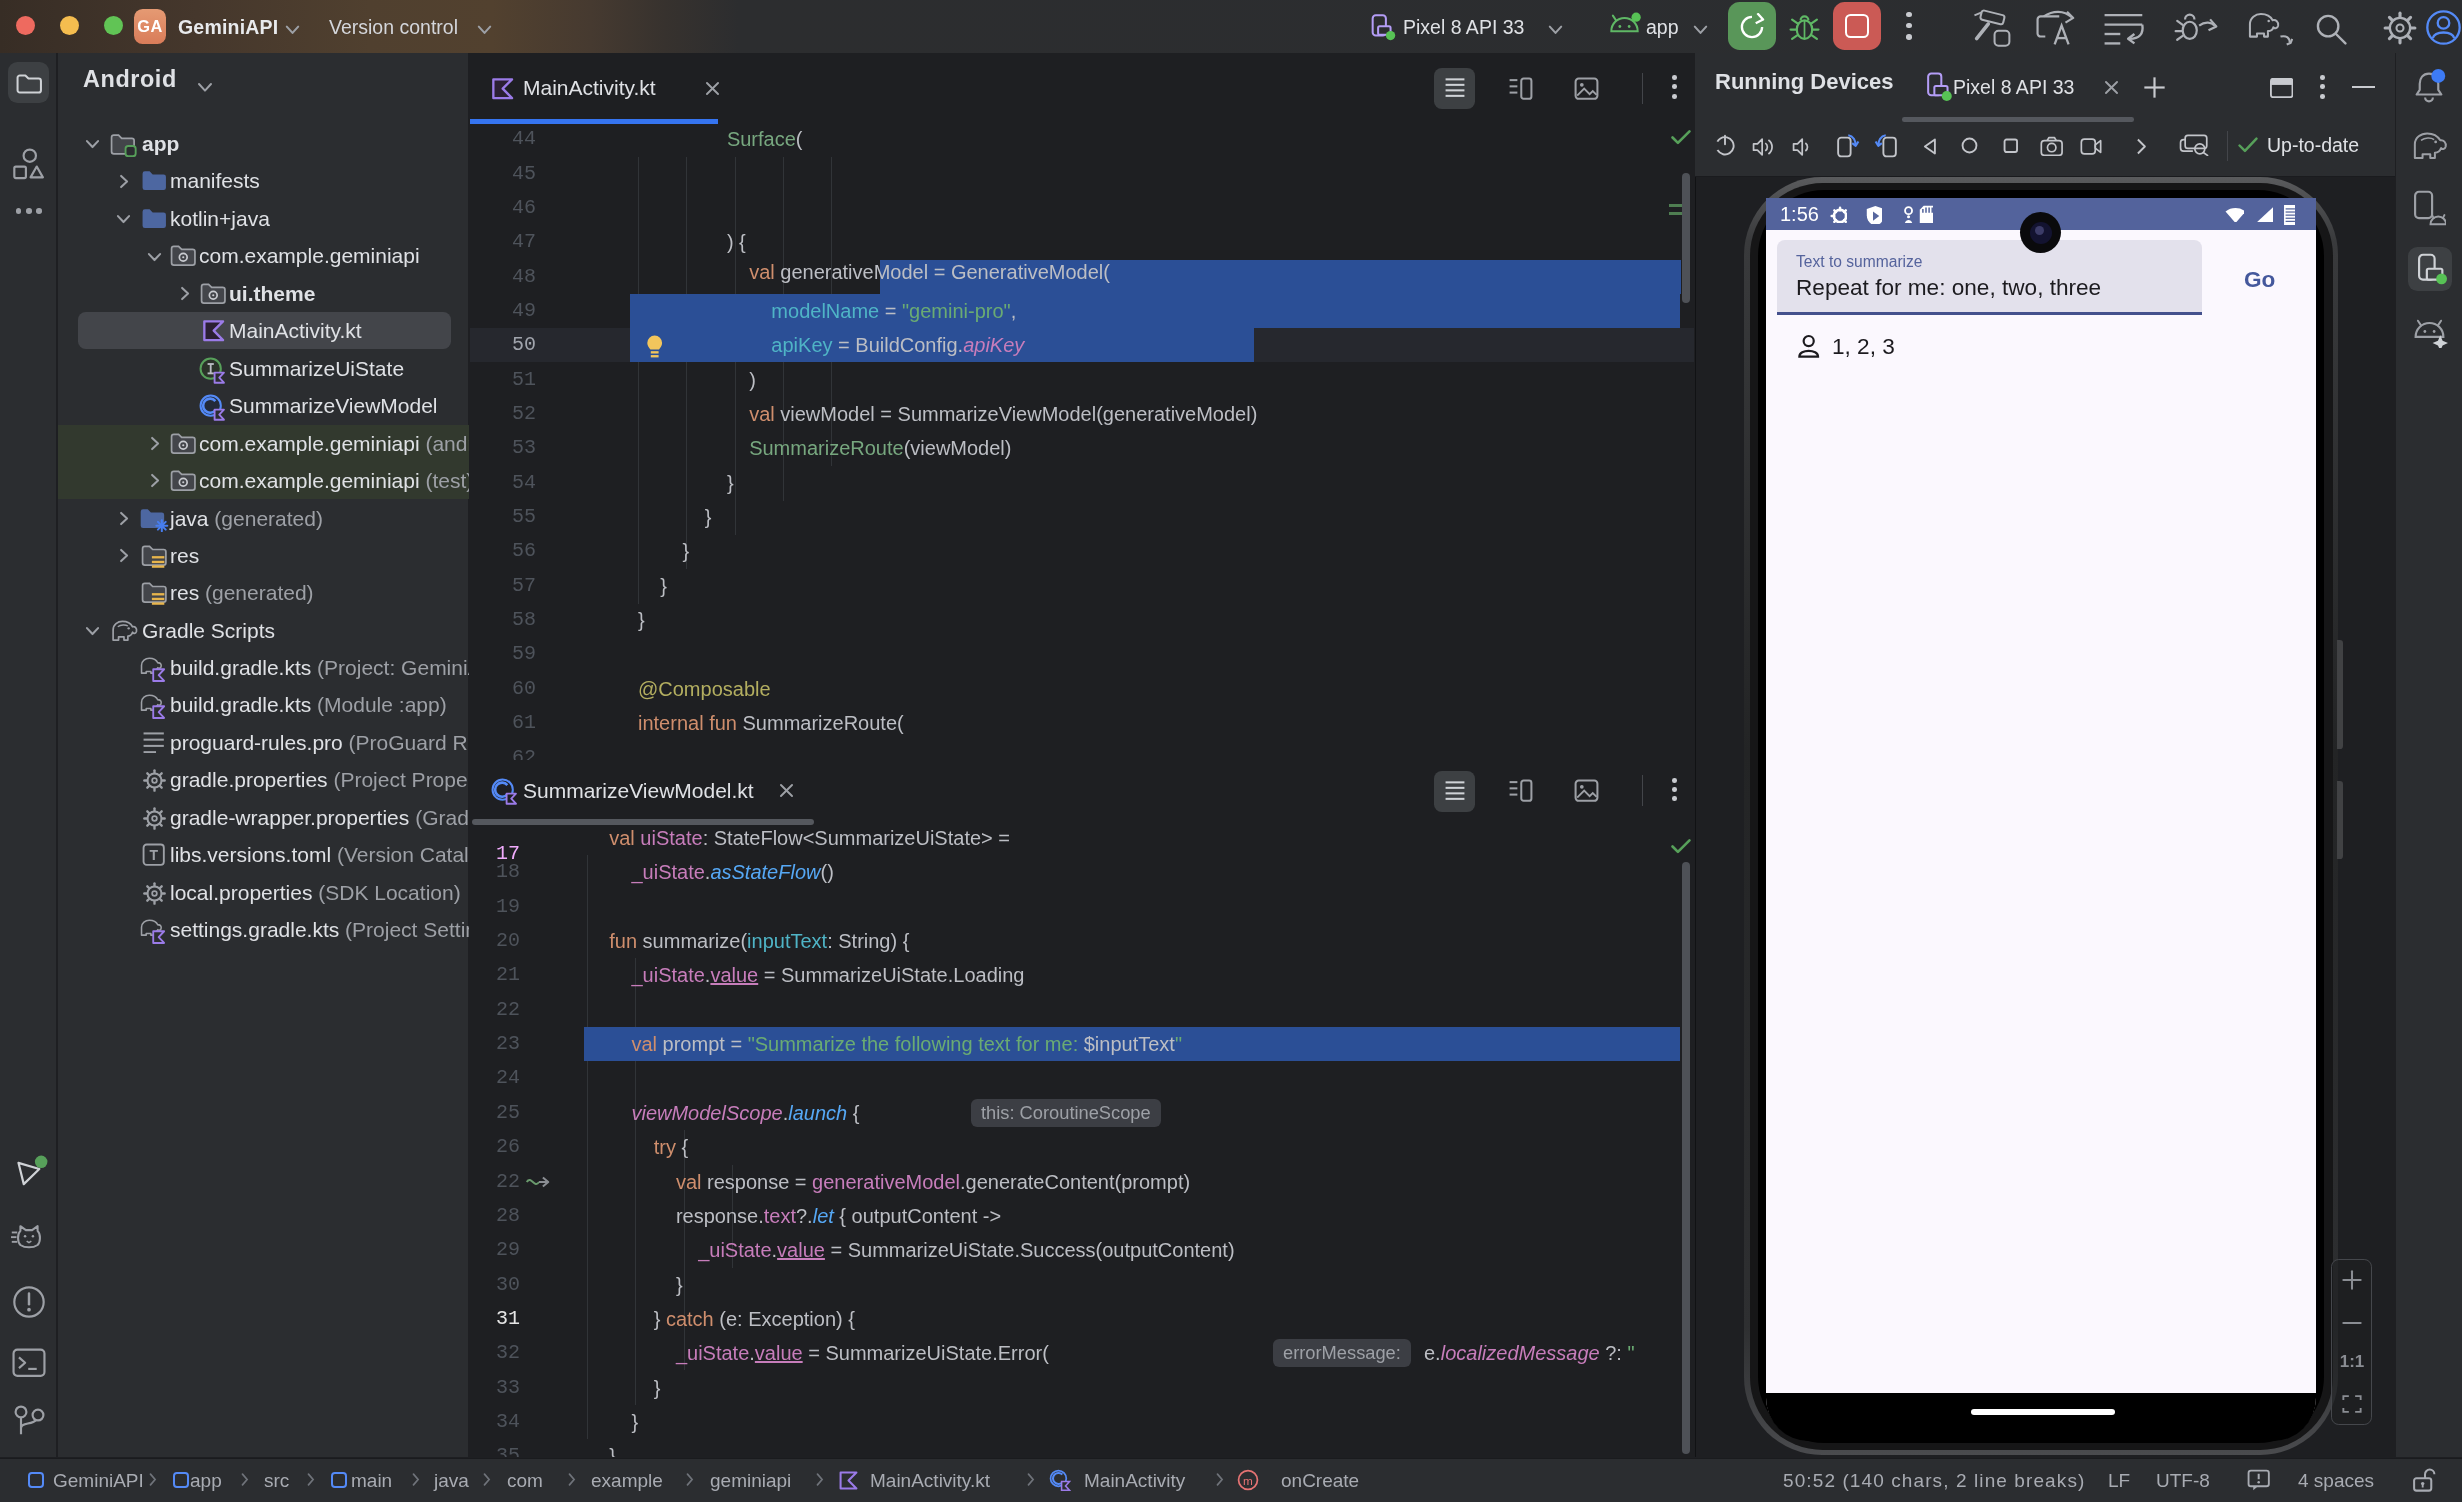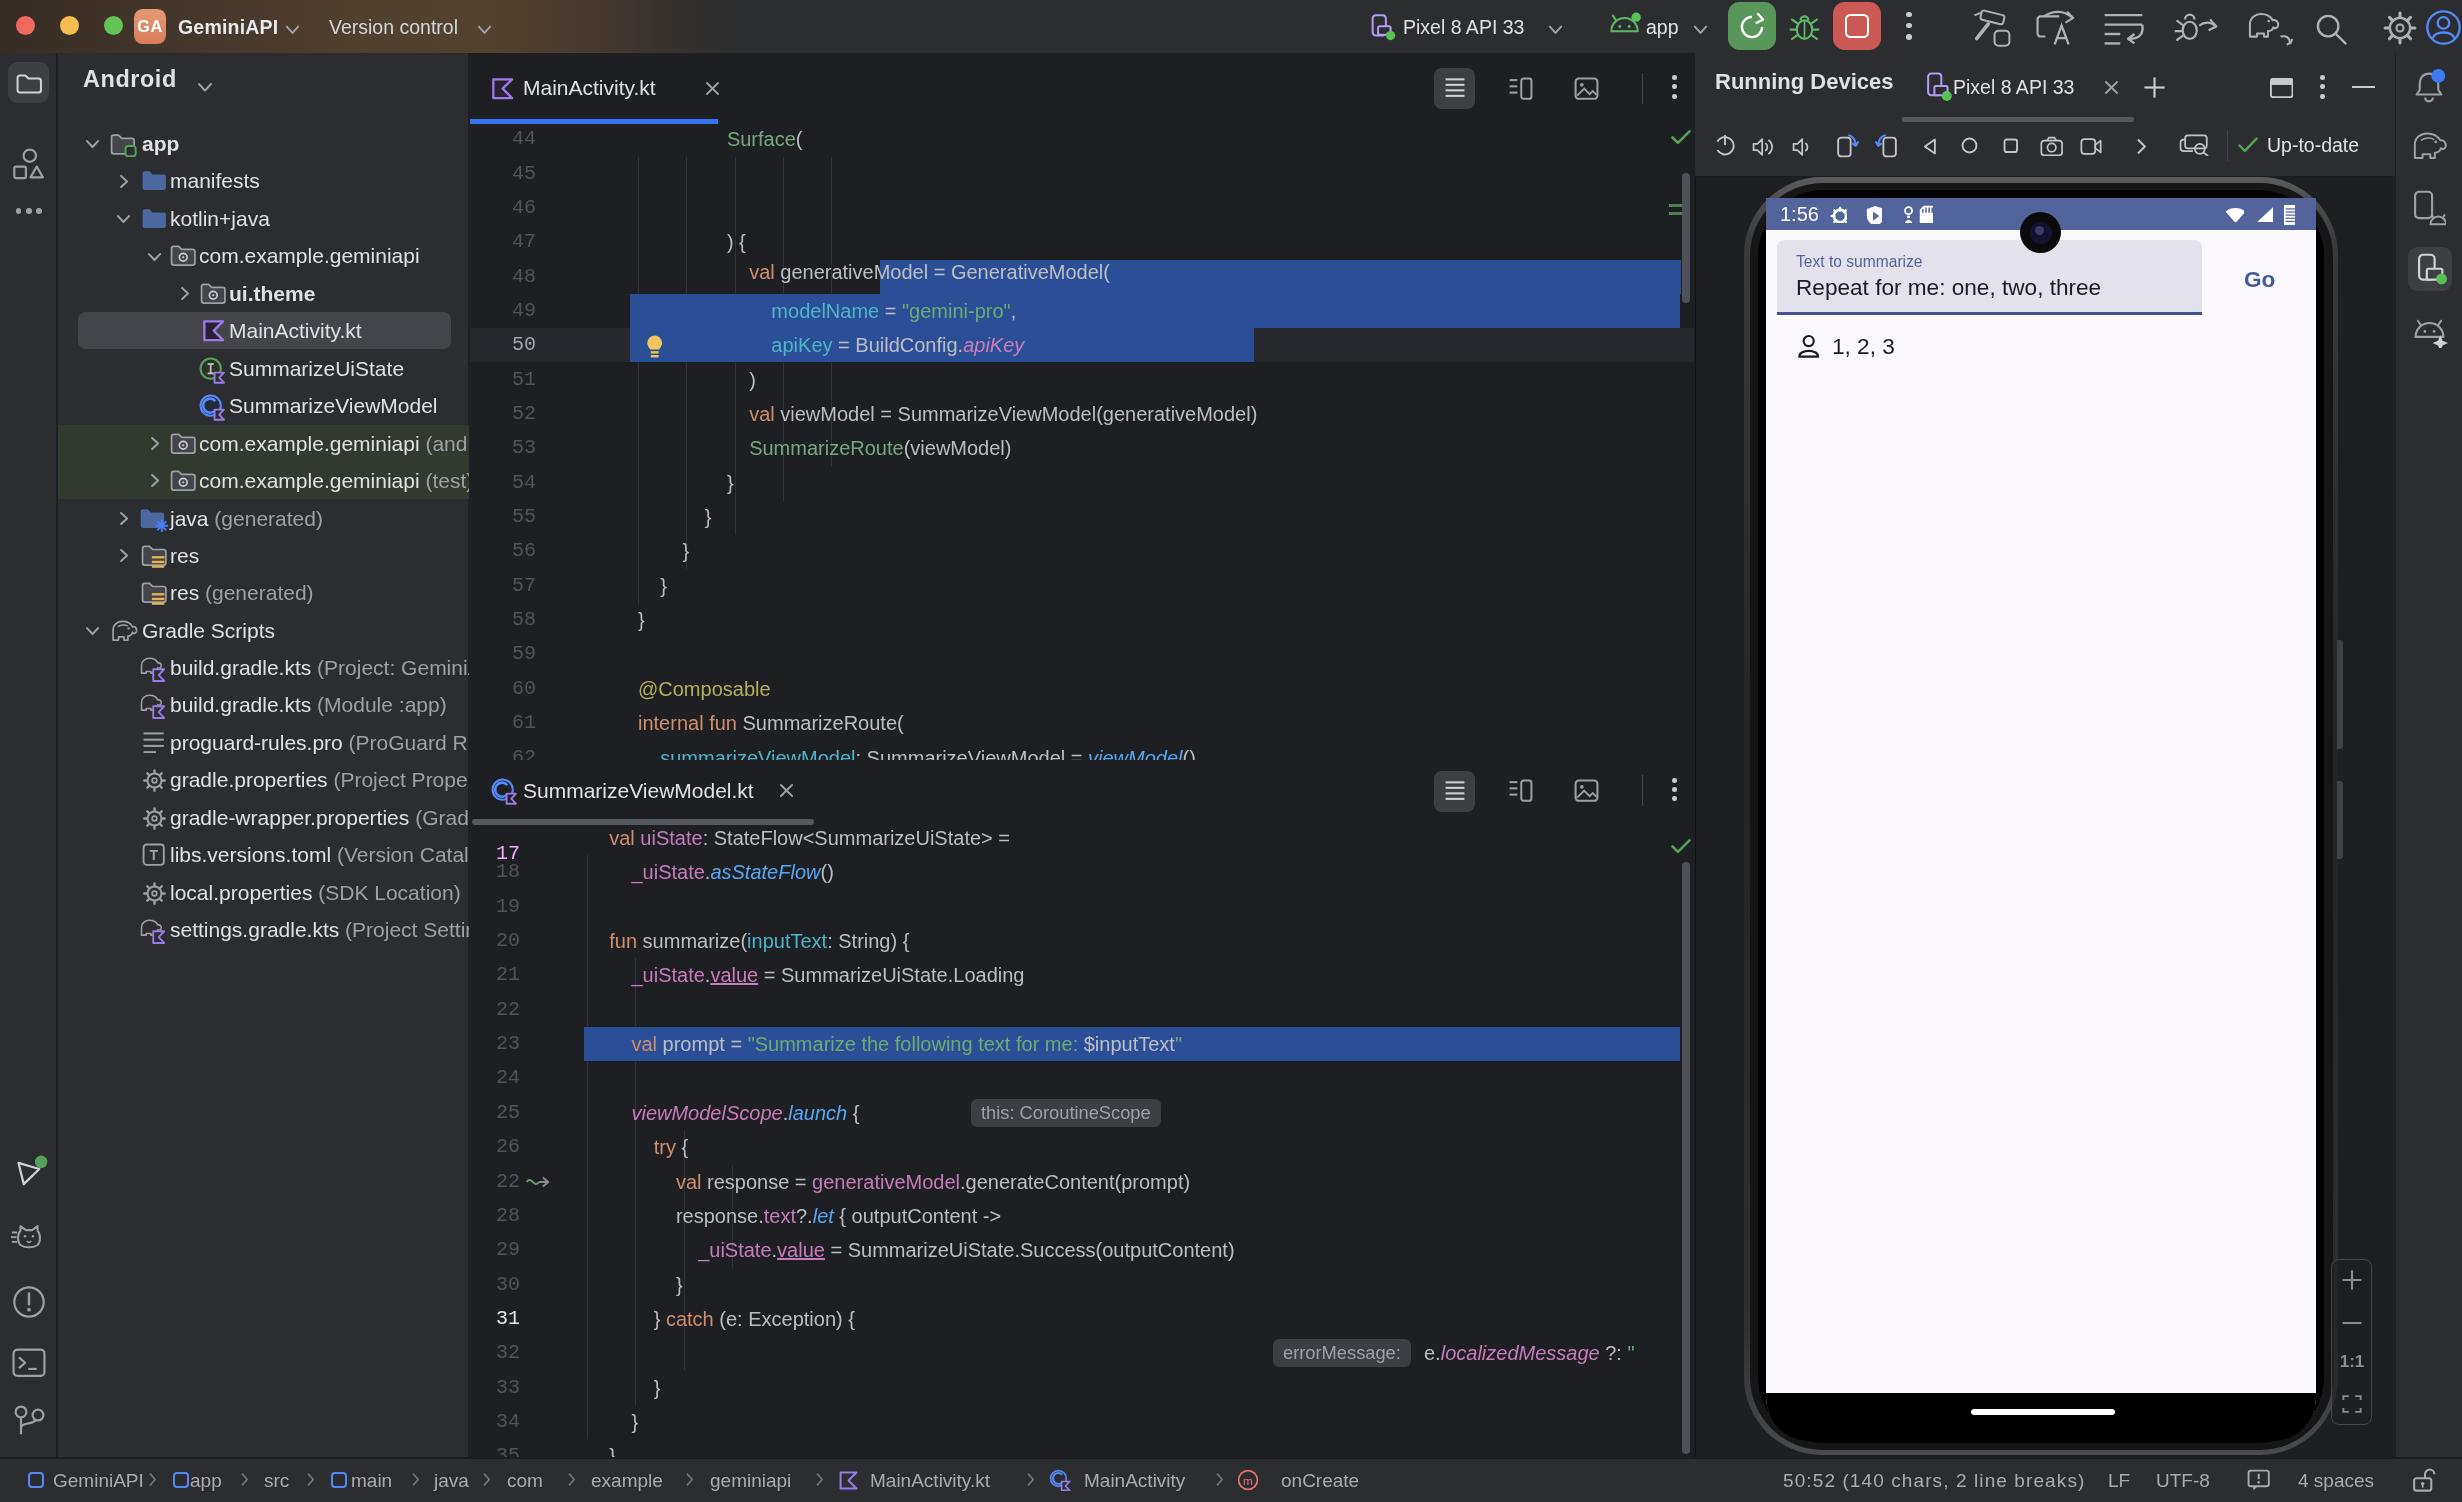--- a/index.html
+++ b/index.html
@@ -452,21 +452,20 @@
 <div class="ln" style="left:0;top:446px;color:#4e535b">57</div>
 <div class="cl mono" style="left:168px;top:446px"><span class="d">    }</span></div>
 <div class="ln" style="left:0;top:480px;color:#4e535b">58</div>
 <div class="cl mono" style="left:168px;top:480px"><span class="d">}</span></div>
 <div class="ln" style="left:0;top:514px;color:#4e535b">59</div>
 <div class="ln" style="left:0;top:549px;color:#4e535b">60</div>
 <div class="cl mono" style="left:168px;top:549px"><span class="y">@Composable</span></div>
 <div class="ln" style="left:0;top:583px;color:#4e535b">61</div>
 <div class="cl mono" style="left:168px;top:583px"><span class="k">internal fun </span><span class="d">SummarizeRoute</span><span class="d">(</span></div>
 <div class="ln" style="left:0;top:618px;color:#4e535b">62</div>
-<div class="cl mono" style="left:168px;top:618px"><span class="d">    </span><span class="t">summarizeViewModel</span><span class="d">: SummarizeViewModel = </span><span class="b">viewModel</span><span class="d">()</span></div>
 <svg class="abs" style="left:173px;top:211px" width="23.4" height="25" viewBox="0 0 30 32">
       <path d="M15 2 a9.5 9.5 0 0 1 9.5 9.5 c0 4-2.5 6-4 8.5 l-11 0 c-1.5-2.5-4-4.5-4-8.5 A9.5 9.5 0 0 1 15 2 Z" fill="#f2c55c"></path>
       <rect x="10" y="22" width="10" height="3" fill="#f2c55c"></rect>
       <rect x="10" y="27" width="10" height="3" fill="#f2c55c"></rect>
     </svg>
 <svg class="abs" style="left:1201px;top:6.2px" width="20" height="17" viewBox="0 0 26 22">
       <path d="M2 11 L9 18 L24 3" fill="none" stroke="#57a05a" stroke-width="3.4" stroke-linecap="round" stroke-linejoin="round"></path>
     </svg>
 <div class="abs" style="left:1199px;top:81px;width:17px;height:3.1px;background:#4f7e52"></div>
 <div class="abs" style="left:1199px;top:89px;width:17px;height:3.1px;background:#4f7e52"></div>
@@ -538,20 +537,21 @@
 <div class="cl mono" style="left:117px;top:344px"><span class="d">                </span><span class="k">val </span><span class="d">response</span><span class="d"> = </span><span class="p">generativeModel</span><span class="d">.generateContent(prompt)</span></div>
 <div class="ln" style="left:0;top:378px;width:50px;color:#4e535b">28</div>
 <div class="cl mono" style="left:117px;top:378px"><span class="d">                response.</span><span class="p">text</span><span class="d">?.</span><span class="b">let</span><span class="d"> { outputContent -&gt;</span></div>
 <div class="ln" style="left:0;top:412px;width:50px;color:#4e535b">29</div>
 <div class="cl mono" style="left:117px;top:412px"><span class="d">                    </span><span class="p">_uiState</span><span class="d">.</span><span class="pu">value</span><span class="d"> = SummarizeUiState.Success(outputContent)</span></div>
 <div class="ln" style="left:0;top:447px;width:50px;color:#4e535b">30</div>
 <div class="cl mono" style="left:117px;top:447px"><span class="d">                }</span></div>
 <div class="ln" style="left:0;top:481px;width:50px;color:#e5e5e5">31</div>
 <div class="cl mono" style="left:117px;top:481px"><span class="d">            } </span><span class="k">catch</span><span class="d"> (e: Exception) {</span></div>
 <div class="ln" style="left:0;top:515px;width:50px;color:#4e535b">32</div>
+<div class="cl mono" style="left:117px;top:515px"><span class="d">                </span><span class="p">_uiState</span><span class="d">.</span><span class="pu">value</span><span class="d"> = SummarizeUiState.Error(</span></div>
 <div class="ln" style="left:0;top:550px;width:50px;color:#4e535b">33</div>
 <div class="cl mono" style="left:117px;top:550px"><span class="d">            }</span></div>
 <div class="ln" style="left:0;top:584px;width:50px;color:#4e535b">34</div>
 <div class="cl mono" style="left:117px;top:584px"><span class="d">        }</span></div>
 <div class="ln" style="left:0;top:618px;width:50px;color:#4e535b">35</div>
 <div class="cl mono" style="left:117px;top:618px"><span class="d">    }</span></div>
 <div class="hint" style="left:501px;top:278px">this: CoroutineScope</div>
 <div class="hint" style="left:803px;top:518px">errorMessage:</div>
 <div class="cl mono" style="left:954px;top:515px"><span class="d">e.</span><span class="pi">localizedMessage</span><span class="d"> ?: </span><span class="s">"</span></div>
 <svg class="abs" style="left:55px;top:351px" width="26.5" height="20" viewBox="0 0 34 26">

